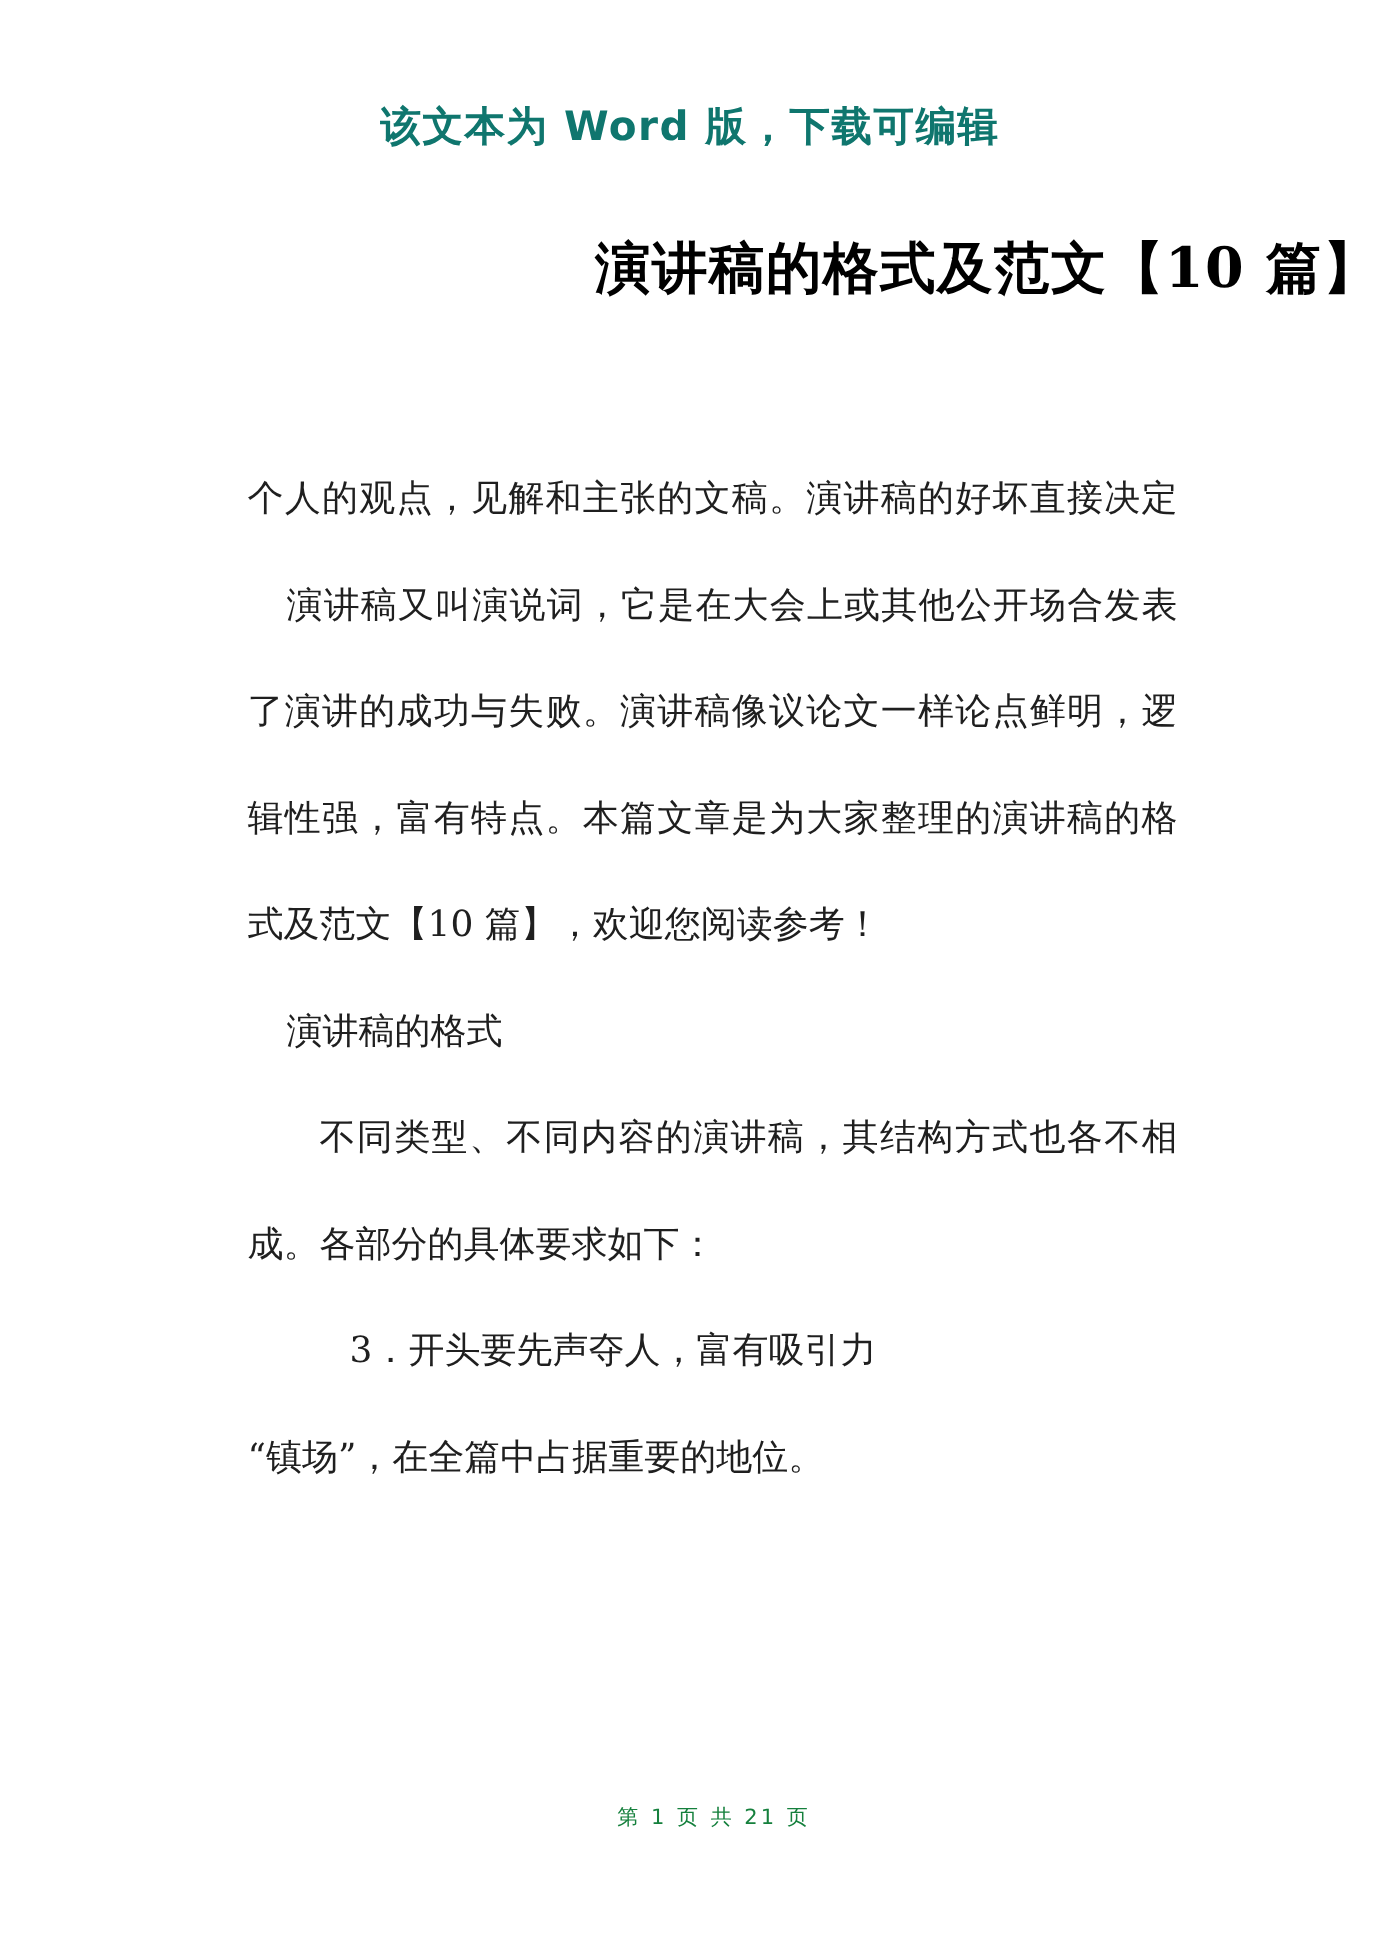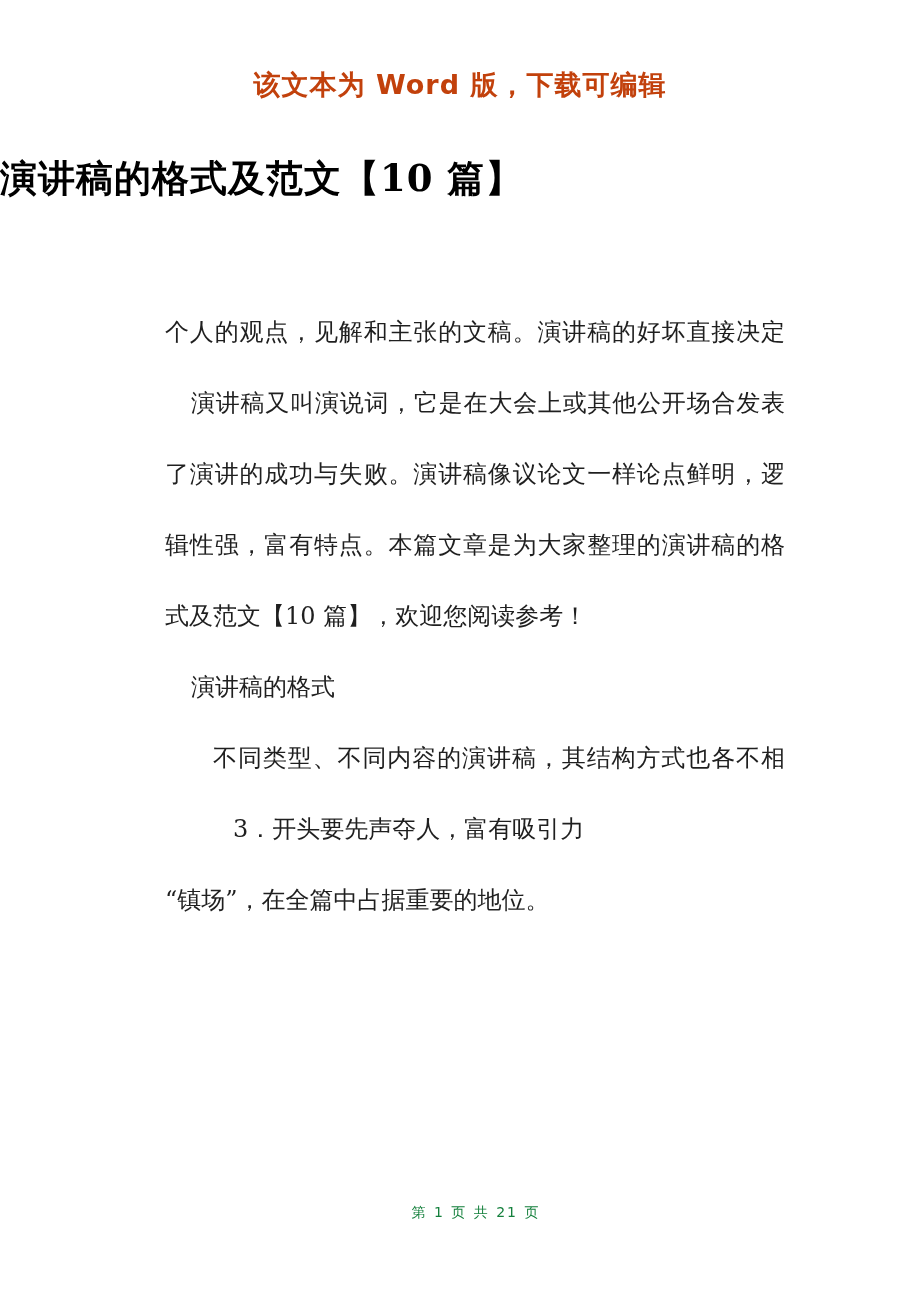--- a/index.html
+++ b/index.html
@@ -16,29 +16,29 @@
   .banner {
     position: absolute;
     top: 66px;
     left: 0;
     width: 100%;
     text-align: center;
     font-family: "DejaVu Sans", sans-serif;
     font-weight: bold;
     font-size: 27px;
     line-height: 38px;
-    color: #c2410c;
+    color: #0f766e;
     letter-spacing: 1px;
   }
   .title {
     position: absolute;
     top: 150px;
     left: 0;
     width: 100%;
-    text-align: left;
+    text-align: right;
     font-family: "DejaVu Serif", serif;
     font-weight: bold;
     font-size: 37px;
     line-height: 56px;
     color: #000000;
     letter-spacing: 1px;
   }
   .body-block {
     position: absolute;
     top: 297px;
@@ -85,20 +85,21 @@
   <h1 class="title">演讲稿的格式及范文【10 篇】</h1>
 
   <div class="body-block">
     <span class="ln just">个人的观点，见解和主张的文稿。演讲稿的好坏直接决定</span>
     <span class="ln ind1 just">演讲稿又叫演说词，它是在大会上或其他公开场合发表</span>
     <span class="ln just">了演讲的成功与失败。演讲稿像议论文一样论点鲜明，逻</span>
     <span class="ln just">辑性强，富有特点。本篇文章是为大家整理的演讲稿的格</span>
     <span class="ln">式及范文【10 篇】，欢迎您阅读参考！</span>
     <span class="ln ind1">演讲稿的格式</span>
     <span class="ln ind2 just">不同类型、不同内容的演讲稿，其结构方式也各不相</span>
+    <span class="ln">成。各部分的具体要求如下：</span>
     <span class="ln ind3">3．开头要先声夺人，富有吸引力</span>
     <span class="ln">“镇场”，在全篇中占据重要的地位。</span>
   </div>
 
   <div class="footer">
     <span>第 1 页 共 21 页</span>
   </div>
 
 </div>
 

